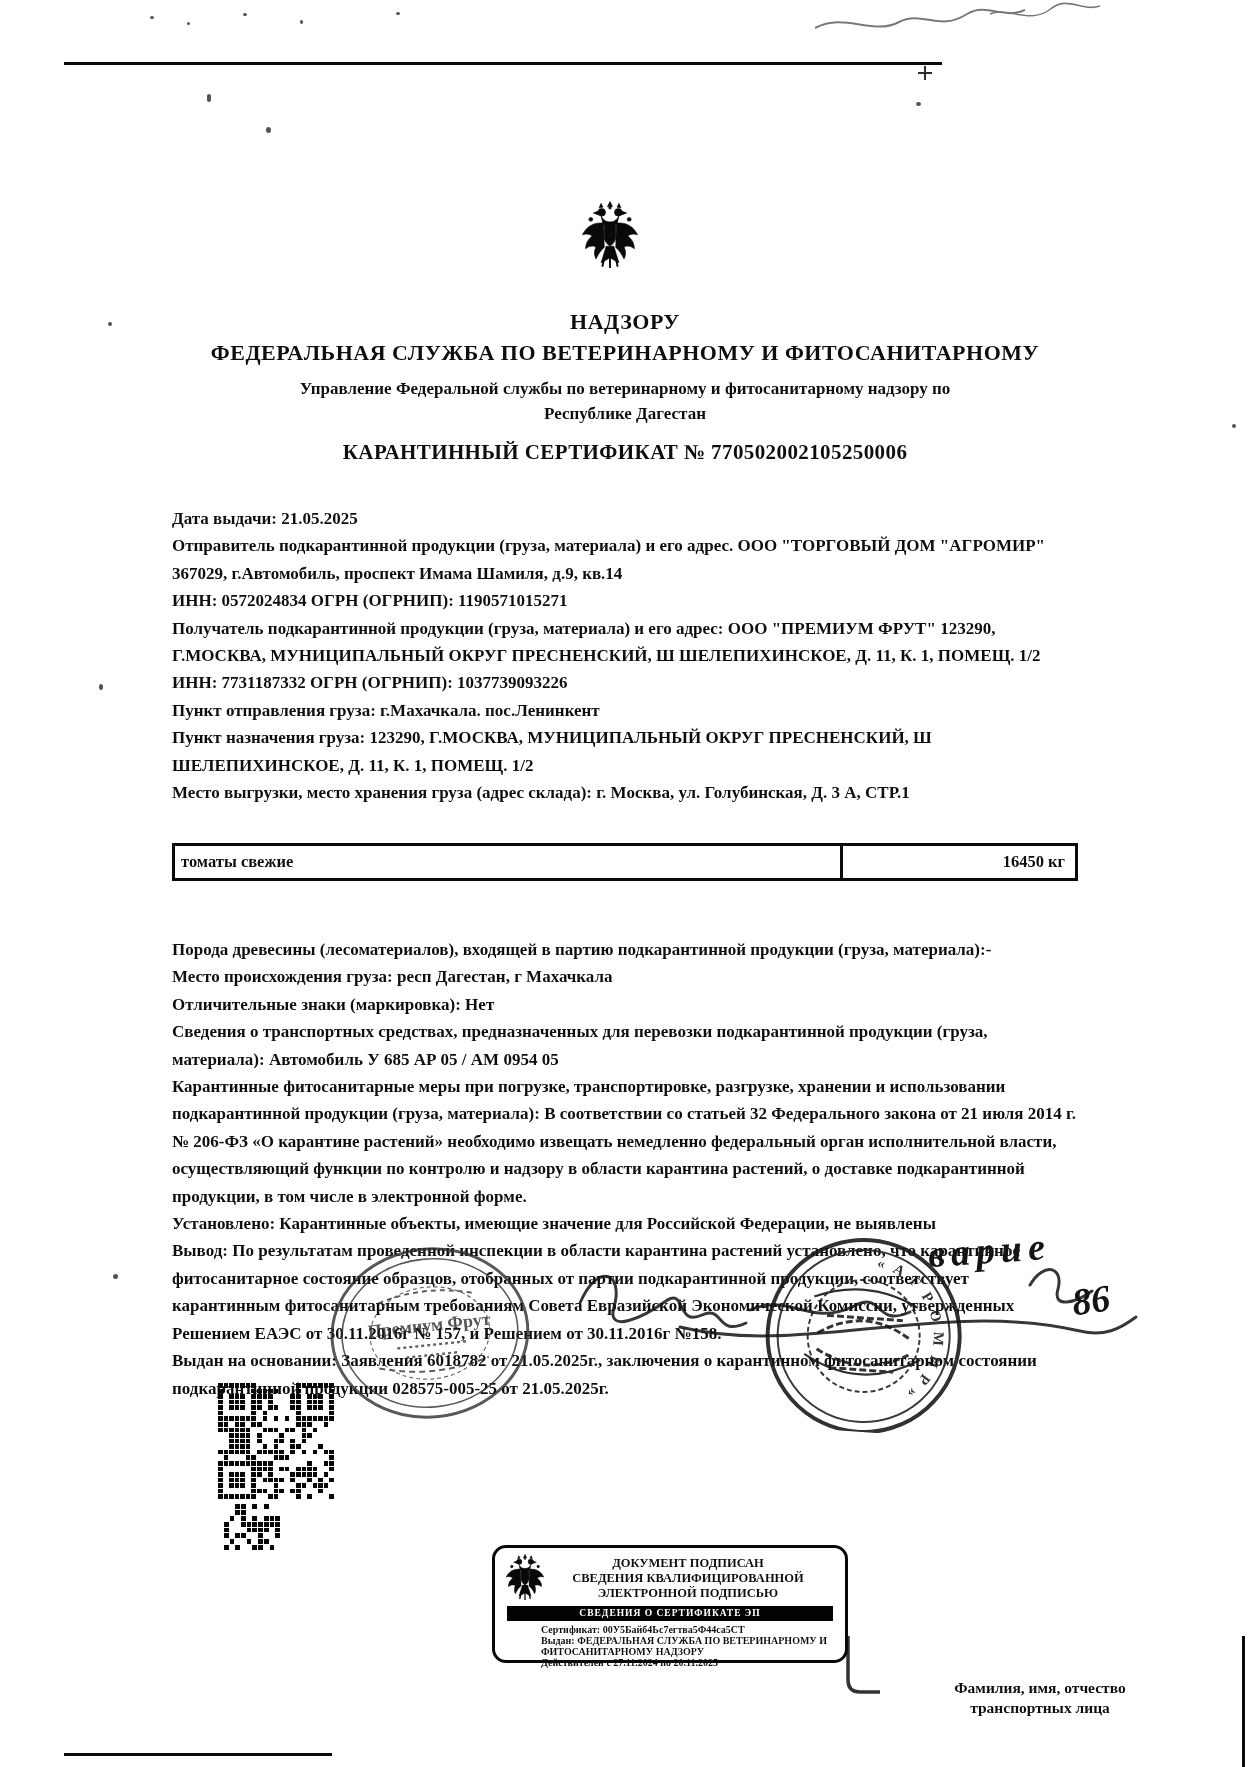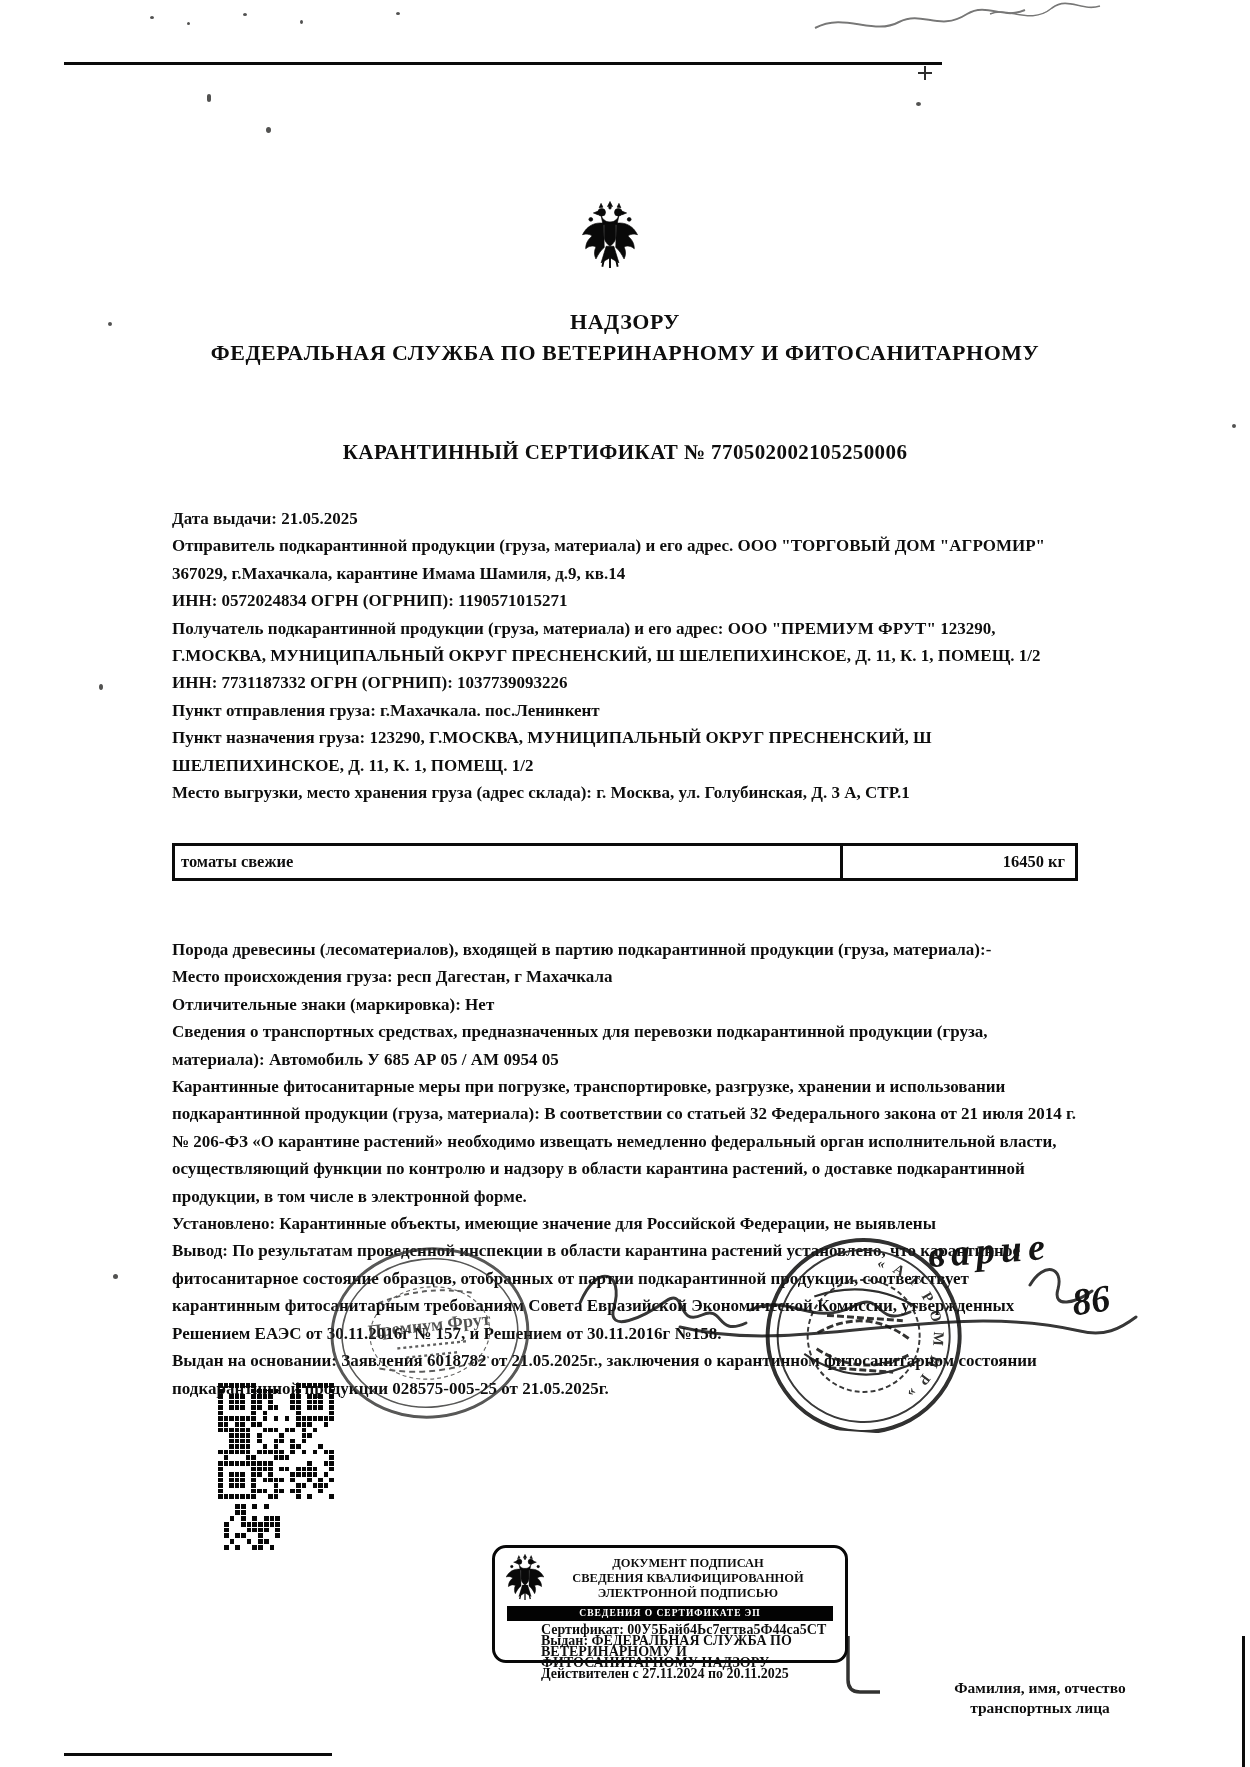--- a/index.html
+++ b/index.html
@@ -26,21 +26,21 @@
   .ptable td,.ptable th{border:3px solid #141414;font-size:16.5px;}
   .ptable th{height:40px;text-align:center;}
   .ptable td{height:30px;}
   .cell-name{width:74%;padding-left:6px;text-align:left;}
   .cell-qty{width:26%;padding-right:10px;text-align:right;}
   
   .badge{left:492px;top:1545px;width:356px;height:118px;border:3.5px solid #111;border-radius:14px;background:#fff;box-sizing:border-box;}
   .badge-top{display:flex;align-items:center;padding:5px 16px 2px 8px;}
   .badge-title{flex:1;text-align:center;font-size:12.5px;line-height:15px;font-weight:700;}
   .badge-bar{margin:1px 12px;background:#0c0c0c;color:#fff;text-align:center;font-size:9.5px;line-height:15px;font-weight:700;letter-spacing:1px;}
-  .badge-info{padding:2px 10px 0 46px;font-size:14px;line-height:11px;font-weight:700;}
+  .badge-info{padding:2px 10px 0 46px;font-size:10px;line-height:11px;font-weight:700;}
   
   .official{left:890px;top:1678px;width:300px;font-size:15.5px;line-height:20px;font-weight:700;text-align:center;}
   
   .hand{font-style:italic;color:#1c1c1c;}
   .speck{position:absolute;background:#2a2a2a;border-radius:50%;opacity:.8;}
   .cross:before,.cross:after{content:"";position:absolute;background:#333;}
   .cross:before{left:6px;top:0;width:2px;height:14px;}
   .cross:after{left:0;top:6px;width:14px;height:2px;}
   .qr{position:absolute;display:grid;}
   .qr div{background:#101010;}
@@ -94,27 +94,31 @@
   <div class="abs rule" style="left:64px;top:62px;width:878px;height:3px"></div>
 
   <svg class="abs" style="left:578px;top:198px;width:64px;height:76px">
     <use href="#eagle" width="64" height="76"></use>
   </svg>
 
   <div class="abs agency center">
     <div>НАДЗОРУ</div>
     <div>ФЕДЕРАЛЬНАЯ СЛУЖБА ПО ВЕТЕРИНАРНОМУ И ФИТОСАНИТАРНОМУ</div>
   </div>
+  <div class="abs department center">
+    <div>Управление Федеральной службы по ветеринарному и фитосанитарному надзору по</div>
+    <div>Республике Дагестан</div>
+  </div>
   <div class="abs cert-title center">КАРАНТИННЫЙ СЕРТИФИКАТ № 770502002105250006</div>
 
   <div class="abs fields">
     <p class="row-split">
       <span>Дата выдачи: 21.05.2025</span>
     </p>
-    <p>Отправитель подкарантинной продукции (груза, материала) и его адрес. ООО "ТОРГОВЫЙ ДОМ "АГРОМИР" 367029, г.Махачкала, карантине Имама Шамиля, д.9, кв.14</p>
+    <p>Отправитель подкарантинной продукции (груза, материала) и его адрес. ООО "ТОРГОВЫЙ ДОМ "АГРОМИР" 367029, г.Автомобиль, проспект Имама Шамиля, д.9, кв.14</p>
     <p>ИНН: 0572024834 ОГРН (ОГРНИП): 1190571015271</p>
     <p>Получатель подкарантинной продукции (груза, материала) и его адрес: ООО "ПРЕМИУМ ФРУТ" 123290, Г.МОСКВА, МУНИЦИПАЛЬНЫЙ ОКРУГ ПРЕСНЕНСКИЙ, Ш ШЕЛЕПИХИНСКОЕ, Д. 11, К. 1, ПОМЕЩ. 1/2</p>
     <p>ИНН: 7731187332 ОГРН (ОГРНИП): 1037739093226</p>
     <p>Пункт отправления груза: г.Махачкала. пос.Ленинкент</p>
     <p>Пункт назначения груза: 123290, Г.МОСКВА, МУНИЦИПАЛЬНЫЙ ОКРУГ ПРЕСНЕНСКИЙ, Ш ШЕЛЕПИХИНСКОЕ, Д. 11, К. 1, ПОМЕЩ. 1/2</p>
     <p>Место выгрузки, место хранения груза (адрес склада): г. Москва, ул. Голубинская, Д. 3 А, СТР.1</p>
   </div>
 
   <table class="abs ptable">
     <tbody>

